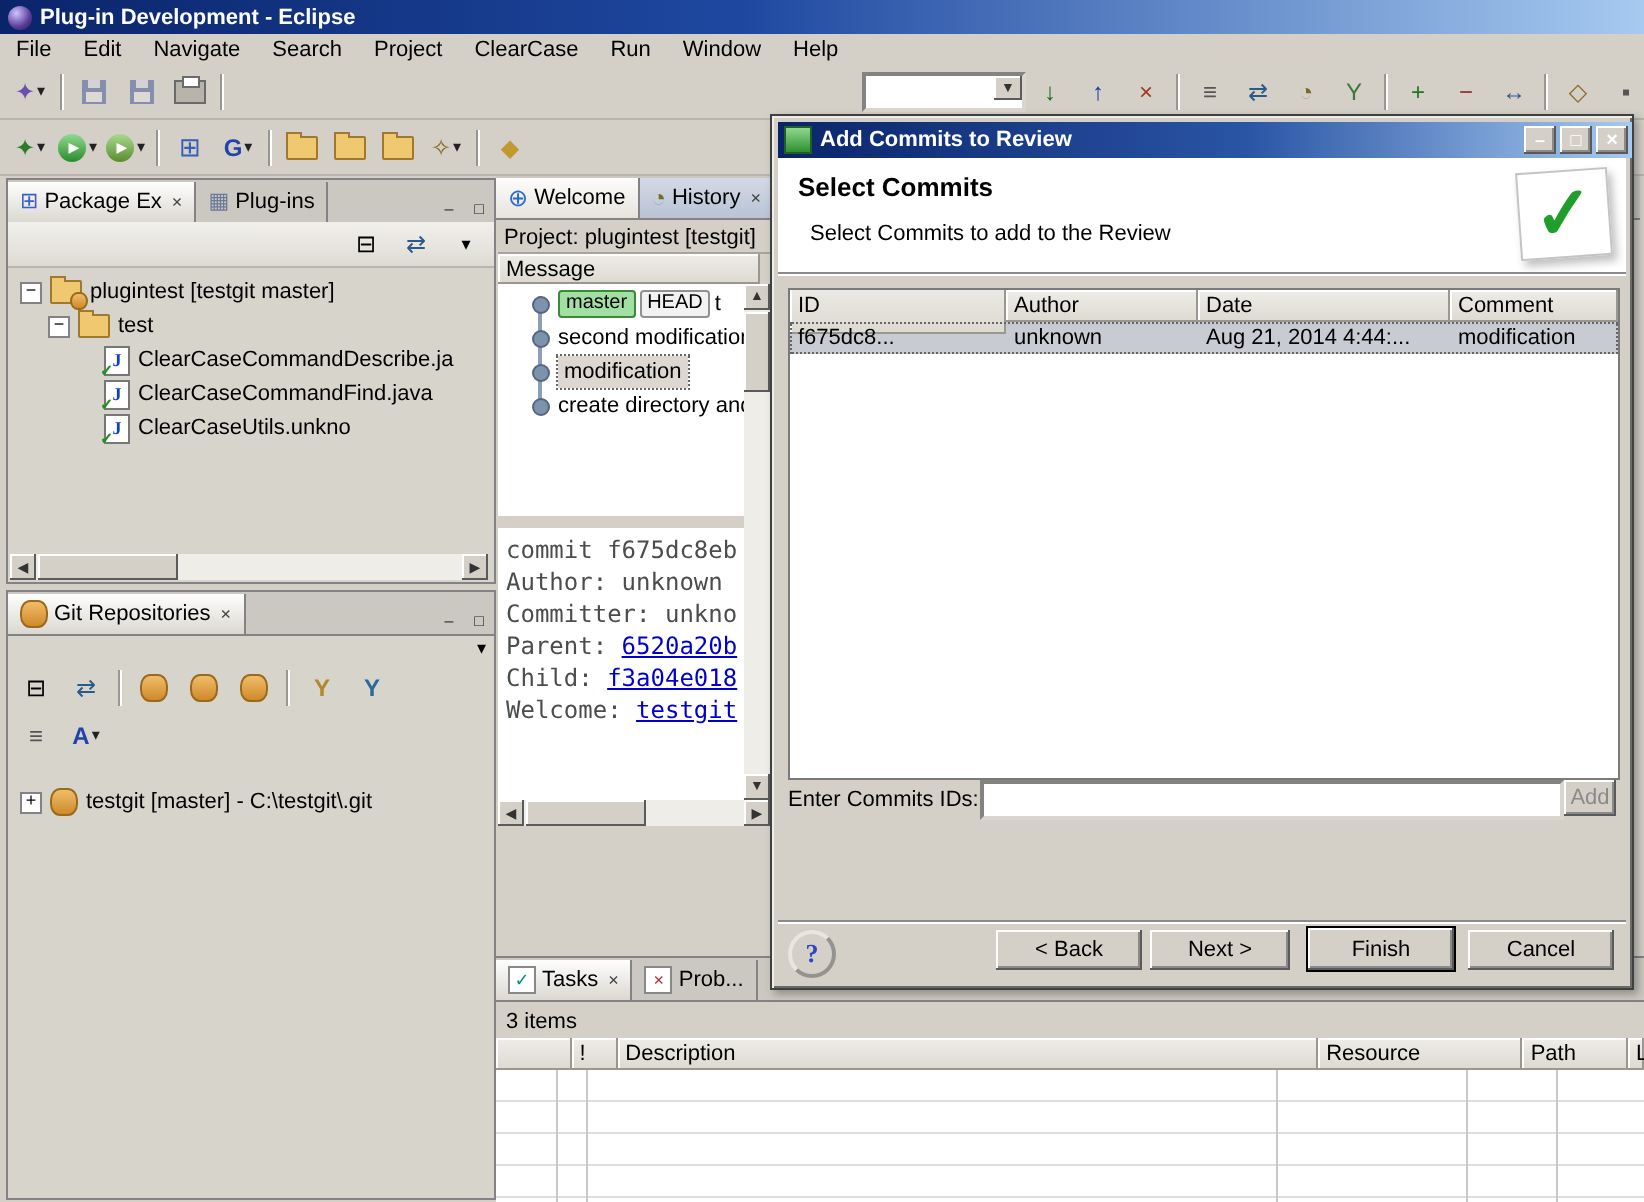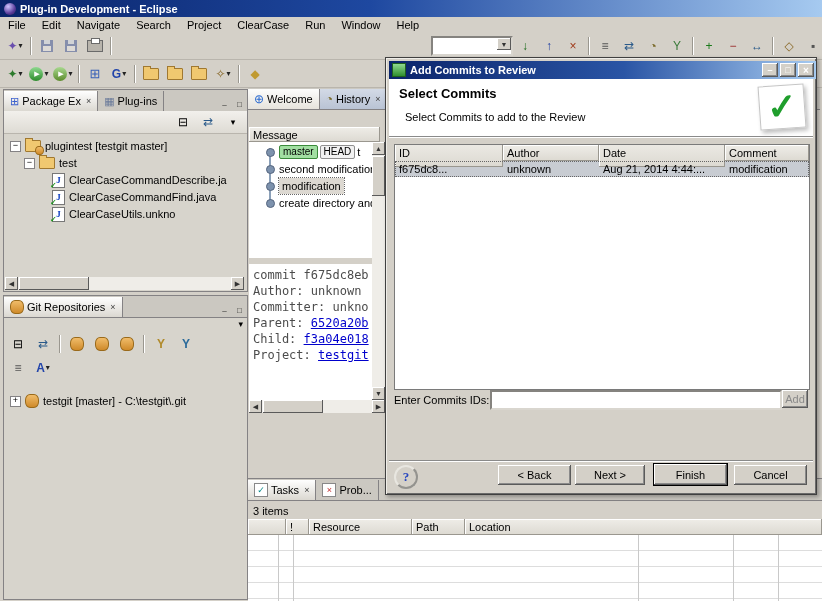--- a/index.html
+++ b/index.html
@@ -310,20 +310,23 @@
         <span class="glyph" style="color:#2a6ad0">⊕</span>
         <span>Welcome</span>
       </span>
       <span class="vtab sel" style="background:linear-gradient(#d3dae6,#b9c3d4)">
         <span class="glyph" style="color:#7a6a2a">◔</span>
         <span>History</span>
         <span class="closex">×</span>
       </span>
     </div>
 
+    <div class="abs flex" style="left:1px;top:23px;width:136px;height:15px;border-bottom:1px solid #a8a49c;white-space:nowrap;overflow:hidden;padding-left:3px">
+      <span>Project: plugintest [testgit]</span>
+    </div>
 
     <div class="hdrcell abs" style="left:1px;top:39px;width:123px;height:15px">
       <span>Message</span>
     </div>
 
     <div class="abs" style="left:1px;top:54px;width:123px;height:116px;background:#fff;overflow:hidden">
       <div class="abs" style="left:20px;top:6px;width:2px;height:58px;background:#8ba0b8"></div>
       <div class="abs" style="left:17px;top:6px;width:7px;height:7px;border-radius:50%;background:#7d92ad;border:1px solid #55657f"></div>
       <div class="abs" style="left:17px;top:23px;width:7px;height:7px;border-radius:50%;background:#7d92ad;border:1px solid #55657f"></div>
       <div class="abs" style="left:17px;top:40px;width:7px;height:7px;border-radius:50%;background:#7d92ad;border:1px solid #55657f"></div>
@@ -345,21 +348,21 @@
     </div>
 
     <div class="abs" style="left:1px;top:170px;width:136px;height:6px"></div>
 
     <div class="abs" style="left:1px;top:176px;width:123px;height:136px;background:#fff;overflow:hidden;padding:4px 0 0 4px">
       <div class="mono">commit f675dc8eb</div>
       <div class="mono">Author: unknown</div>
       <div class="mono">Committer: unkno</div>
       <div class="mono"><span>Parent: </span><span class="link">6520a20b</span></div>
       <div class="mono"><span>Child: </span><span class="link">f3a04e018</span></div>
-      <div class="mono"><span>Project: </span><span class="link">testgit</span></div>
+      <div class="mono"><span>Welcome: </span><span class="link">testgit</span></div>
     </div>
 
     <div class="abs track" style="left:124px;top:54px;width:13px;height:258px">
       <span class="sbtn abs" style="left:0;top:0;width:13px;height:13px">
           <span>▲</span>
         </span>
       <span class="thumb abs" style="left:0;top:14px;width:13px;height:40px"></span>
       <span class="sbtn abs" style="left:0;bottom:0;width:13px;height:13px">
           <span>▼</span>
         </span>
@@ -389,20 +392,21 @@
         <span class="ic-prob">
             <span>×</span>
           </span>
         <span>Prob...</span>
       </span>
     </div>
     <div class="abs" style="left:5px;top:26px">3 items</div>
     <div class="abs flex" style="left:0;top:40px;width:574px;height:16px">
       <span class="hdrcell" style="width:30px;height:16px"></span>
       <span class="hdrcell" style="width:15px;height:16px">!</span>
+      <span class="hdrcell" style="width:345px;height:16px">Description</span>
       <span class="hdrcell" style="width:95px;height:16px">Resource</span>
       <span class="hdrcell" style="width:45px;height:16px">Path</span>
       <span class="hdrcell" style="flex:1;height:16px">Location</span>
     </div>
     <div class="abs gridbody" style="left:0;top:56px;width:574px;bottom:0">
       <div class="vline" style="left:30px"></div>
       <div class="vline" style="left:45px"></div>
       <div class="vline" style="left:390px"></div>
       <div class="vline" style="left:485px"></div>
       <div class="vline" style="left:530px"></div>
@@ -425,21 +429,21 @@
           <span>✓</span>
         </div>
     </div>
     <div class="abs" style="left:3px;top:78px;width:424px;height:1px;background:#8a8a8a"></div>
     <div class="abs" style="left:3px;top:79px;width:424px;height:1px;background:#fff"></div>
 
     <div class="abs" style="left:8px;top:86px;width:414px;height:244px;border:1px solid #7a7a7a;background:#fff;overflow:hidden">
       <div class="flex" style="height:16px">
         <span class="hdrcell c1" style="height:28px">ID</span>
         <span class="hdrcell c2" style="height:16px">Author</span>
-        <span class="hdrcell c3" style="height:28px">Date</span>
+        <span class="hdrcell c3" style="height:16px">Date</span>
         <span class="hdrcell c4" style="height:16px">Comment</span>
       </div>
       <div class="flex" style="height:16px;background:#c8ccd2;outline:1px dotted #666;outline-offset:-1px">
         <span class="cell c1">f675dc8...</span>
         <span class="cell c2">unknown</span>
         <span class="cell c3">Aug 21, 2014 4:44:...</span>
         <span class="cell c4">modification</span>
       </div>
     </div>
 

